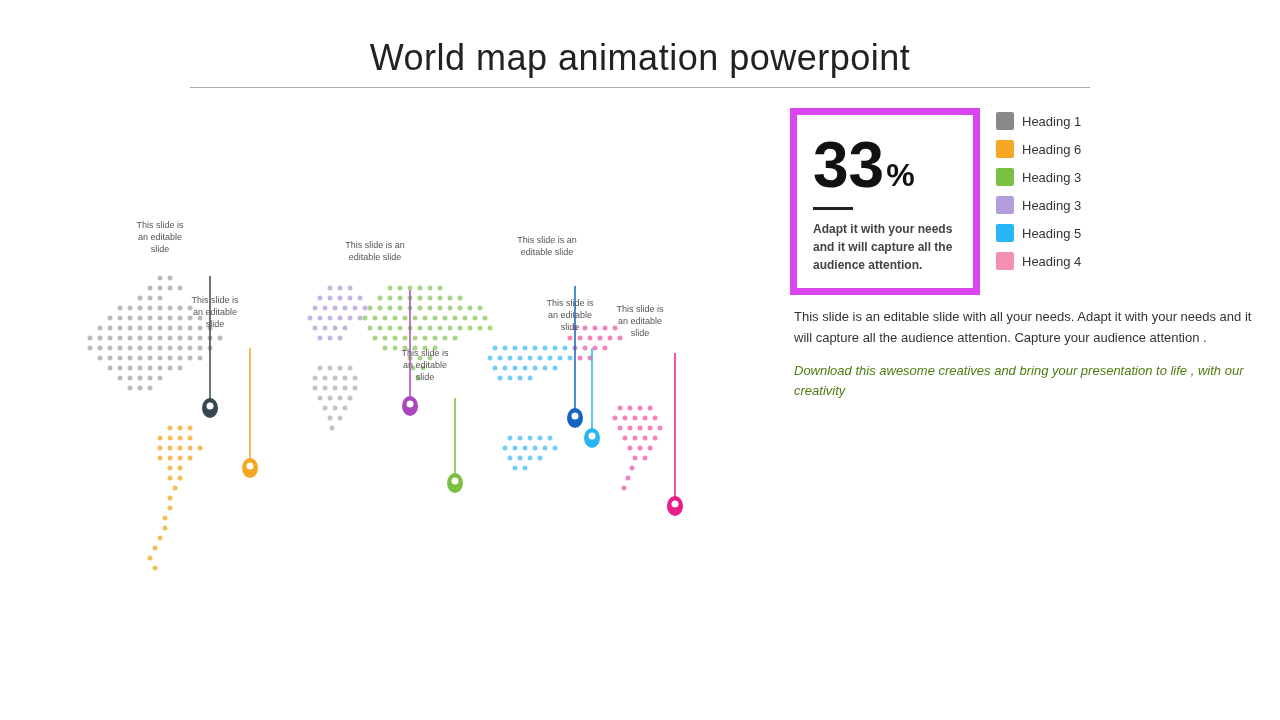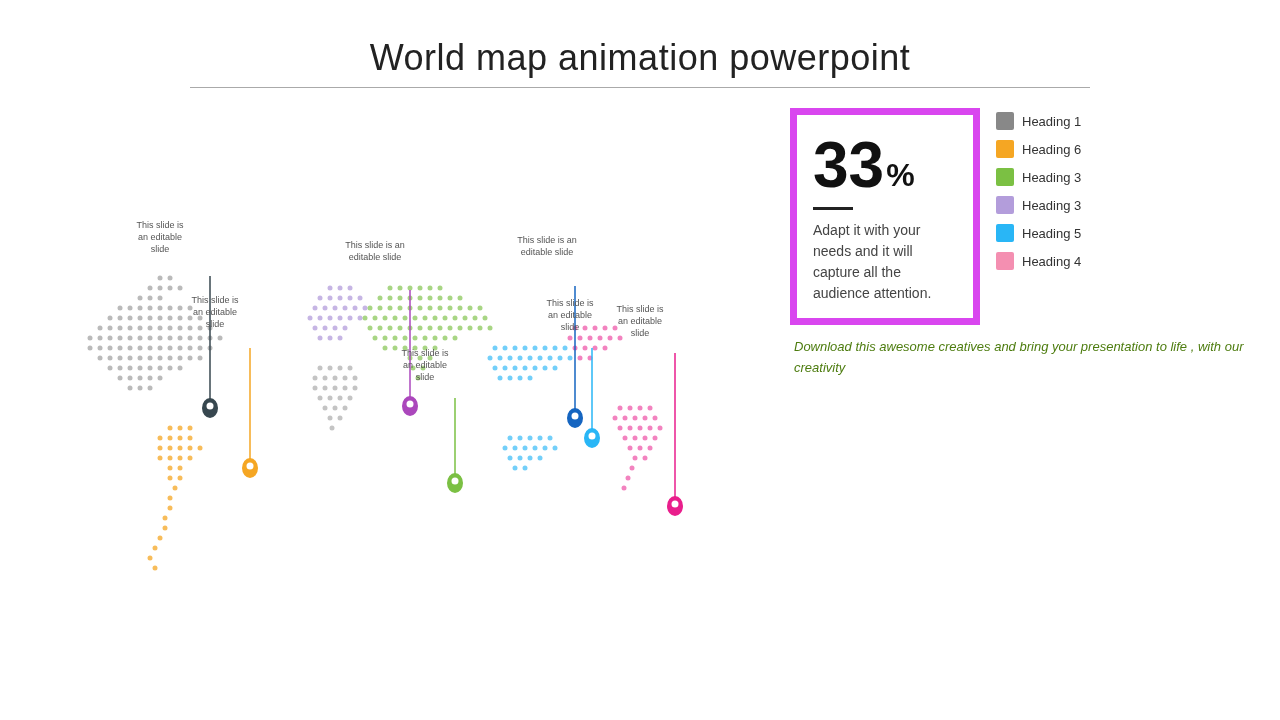--- a/index.html
+++ b/index.html
@@ -97,23 +97,24 @@
     }
 
     .stat-divider {
       width: 40px;
       height: 3px;
       background: #222;
       margin: 10px 0 10px;
     }
 
     .stat-desc {
-      font-size: 14px;
+      font-size: 12px;
       color: #444;
       line-height: 1.5;
+      font-weight: bold;
     }
 
     
     .legend {
       display: flex;
       flex-direction: column;
       gap: 10px;
       padding-top: 4px;
     }
 
@@ -616,15 +617,16 @@
             <div class="legend-color" style="background-color: rgb(41, 182, 246);"></div>
             <span>Heading 5</span>
           </div>
           <div class="legend-item">
             <div class="legend-color" style="background-color: rgb(244, 143, 177);"></div>
             <span>Heading 4</span>
           </div>
         </div>
     </div>
 
+    <p class="description-text">This slide is an editable slide with all your needs. Adapt it with your needs and it will capture all the audience attention. Capture your audience attention .</p>
     <p class="download-text">Download this awesome creatives and bring your presentation to life , with our creativity</p>
   </div>
 </div>
 
 </body></html>

